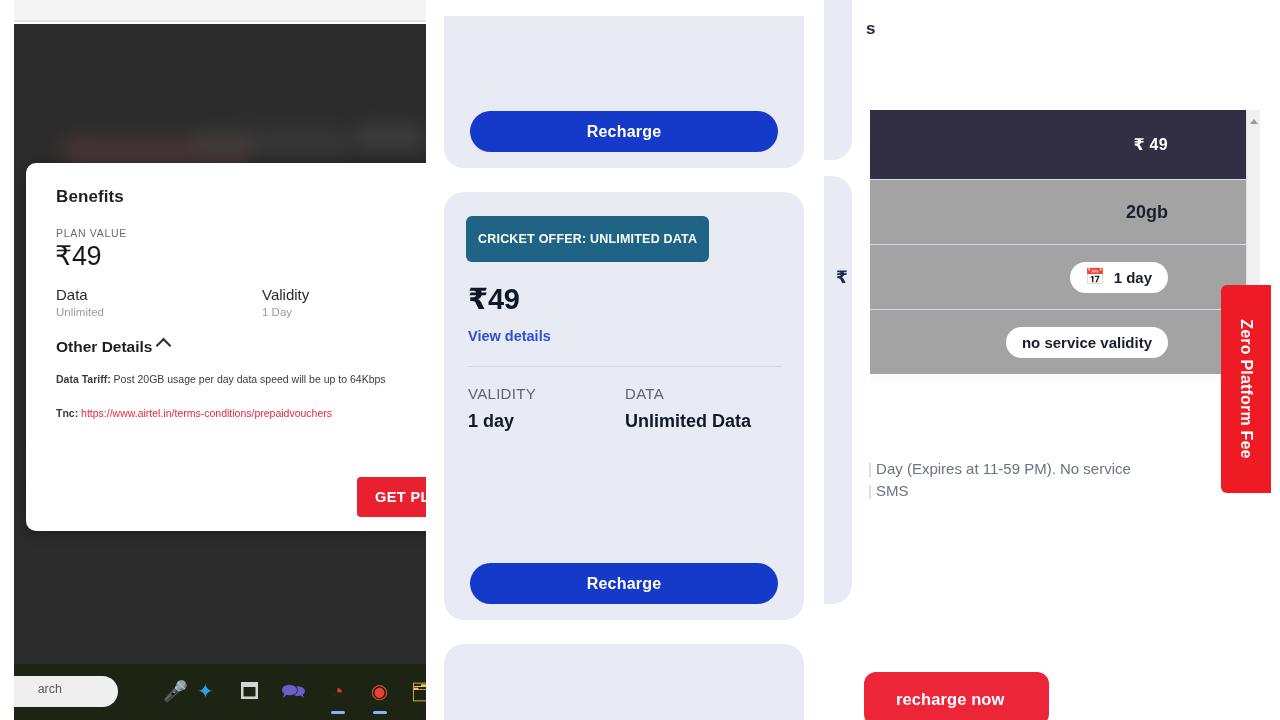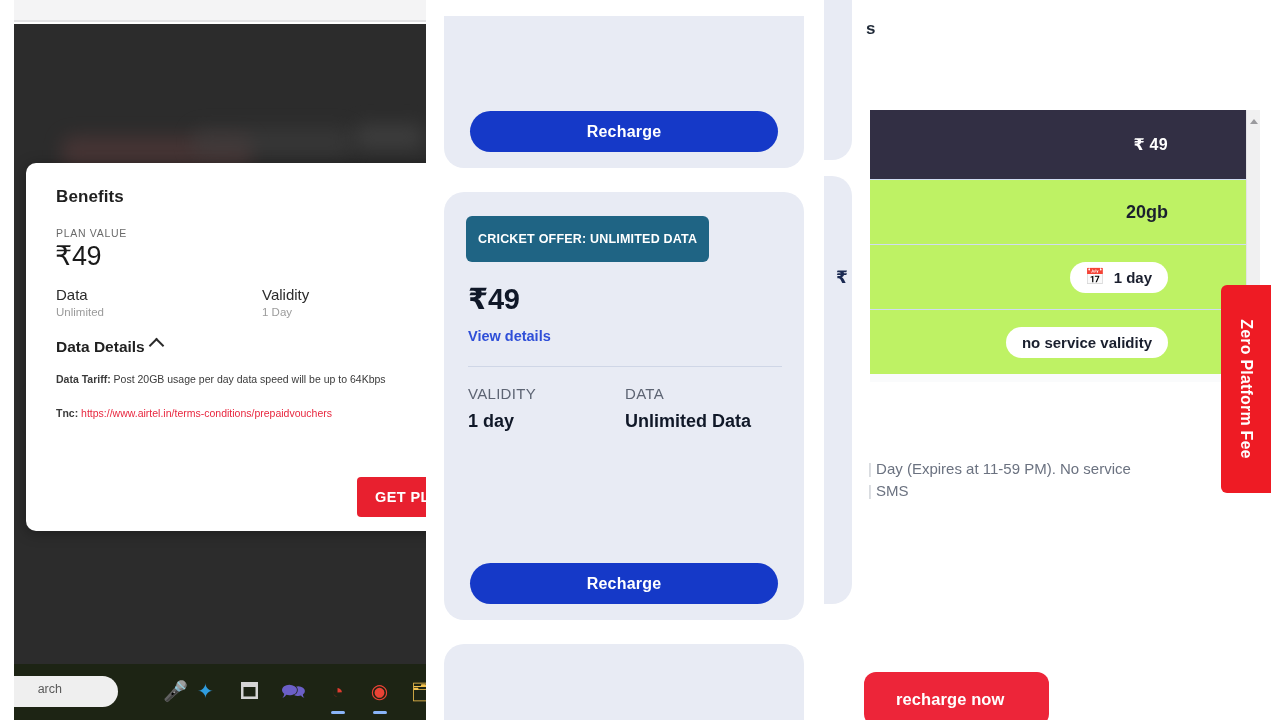--- a/index.html
+++ b/index.html
@@ -71,21 +71,21 @@
   .panel3{position:absolute;left:824px;top:0;width:456px;height:720px;background:#ffffff;overflow:hidden;}
   .p3-behind{position:absolute;left:0;top:-40px;width:28px;height:200px;background:#e8ebf4;border-radius:0 20px 20px 0;}
   .p3-behind2{position:absolute;left:0;top:176px;width:28px;height:428px;background:#e8ebf4;border-radius:0 20px 20px 0;}
   .p3-slivers{position:absolute;left:12px;top:250px;width:16px;height:170px;color:#1b2a52;
     font-size:17px;font-weight:700;line-height:56px;overflow:hidden;white-space:nowrap;}
   .p3-cut-s{position:absolute;left:42px;top:19px;font-size:17px;font-weight:700;color:#1f2937;}
 
   .p3-table{position:absolute;left:46px;top:110px;width:390px;height:272px;background:#fafbfc;overflow:hidden;}
   .p3-rowd{height:69px;background:#322f44;display:flex;align-items:center;justify-content:flex-end;padding-right:92px;box-sizing:border-box;}
   .p3-rowd .v{color:#ffffff;font-size:16px;font-weight:700;letter-spacing:.3px;}
-  .p3-row{height:65px;background:#bef264;display:flex;align-items:center;justify-content:flex-end;
+  .p3-row{height:65px;background:#a3a3a3;display:flex;align-items:center;justify-content:flex-end;
     padding-right:92px;box-sizing:border-box;border-top:1px solid #cfdcf3;}
   .p3-row .v{color:#1a1f2e;font-size:18px;font-weight:700;}
   .pill{display:inline-flex;align-items:center;gap:8px;background:#ffffff;border-radius:18px;
     padding:7px 16px;font-size:15px;font-weight:700;color:#1a1f2e;}
   .pill .cal{font-size:16px;line-height:1;}
   .p3-sb{position:absolute;right:0;top:0;width:13px;height:272px;background:#f0f0f1;border-left:1px solid #e3e3e5;}
   .p3-sb-arrow{position:absolute;left:3px;top:9px;width:0;height:0;border-left:4px solid transparent;
     border-right:4px solid transparent;border-bottom:5px solid #9a9a9e;}
   .p3-sb-thumb{position:absolute;left:2px;top:22px;width:9px;height:0px;background:#c9c9cd;border-radius:5px;}
 
@@ -128,21 +128,21 @@
           <div class="p1-lbl">Data</div>
           <div class="p1-val">Unlimited</div>
         </div>
         <div class="p1-col">
           <div class="p1-lbl">Validity</div>
           <div class="p1-val">1 Day</div>
         </div>
       </div>
 
       <div class="p1-other">
-        <span>Data Details</span>
+        <span>Other Details</span>
         <i class="chev-up"></i>
       </div>
 
       <div class="p1-fine">
         <b>Data Tariff:</b><span> Post 20GB usage per day data speed will be up to 64Kbps</span>
       </div>
       <div class="p1-tnc">
         <b>Tnc:</b>
         <a href="#">https://www.airtel.in/terms-conditions/prepaidvouchers</a>
       </div>

